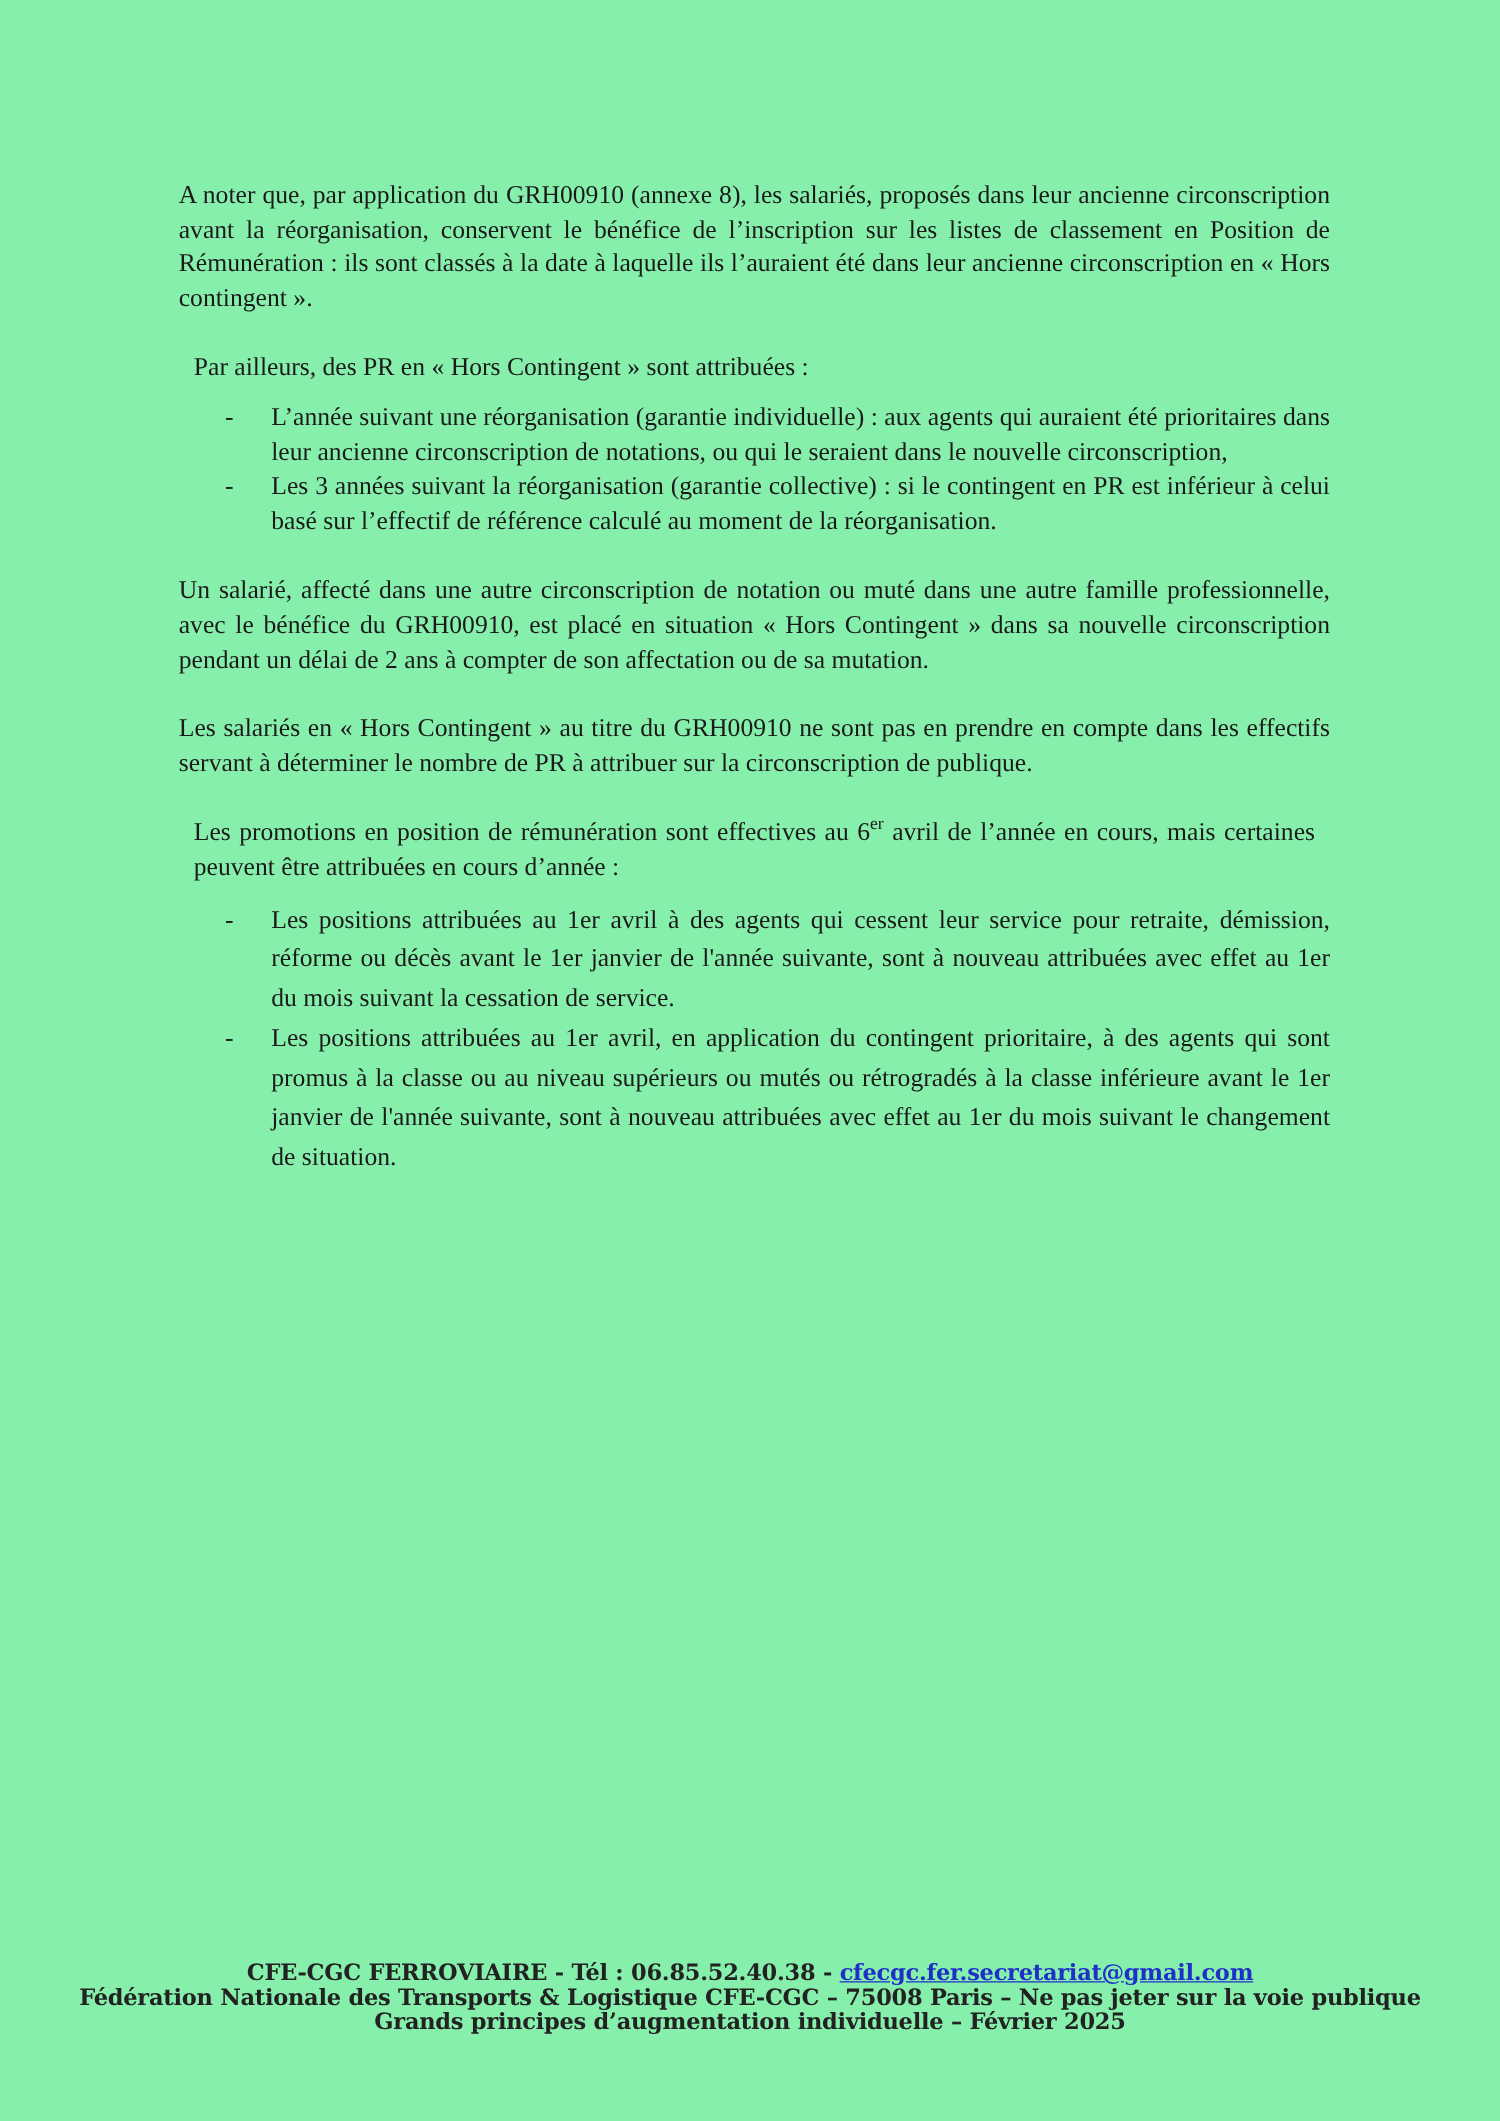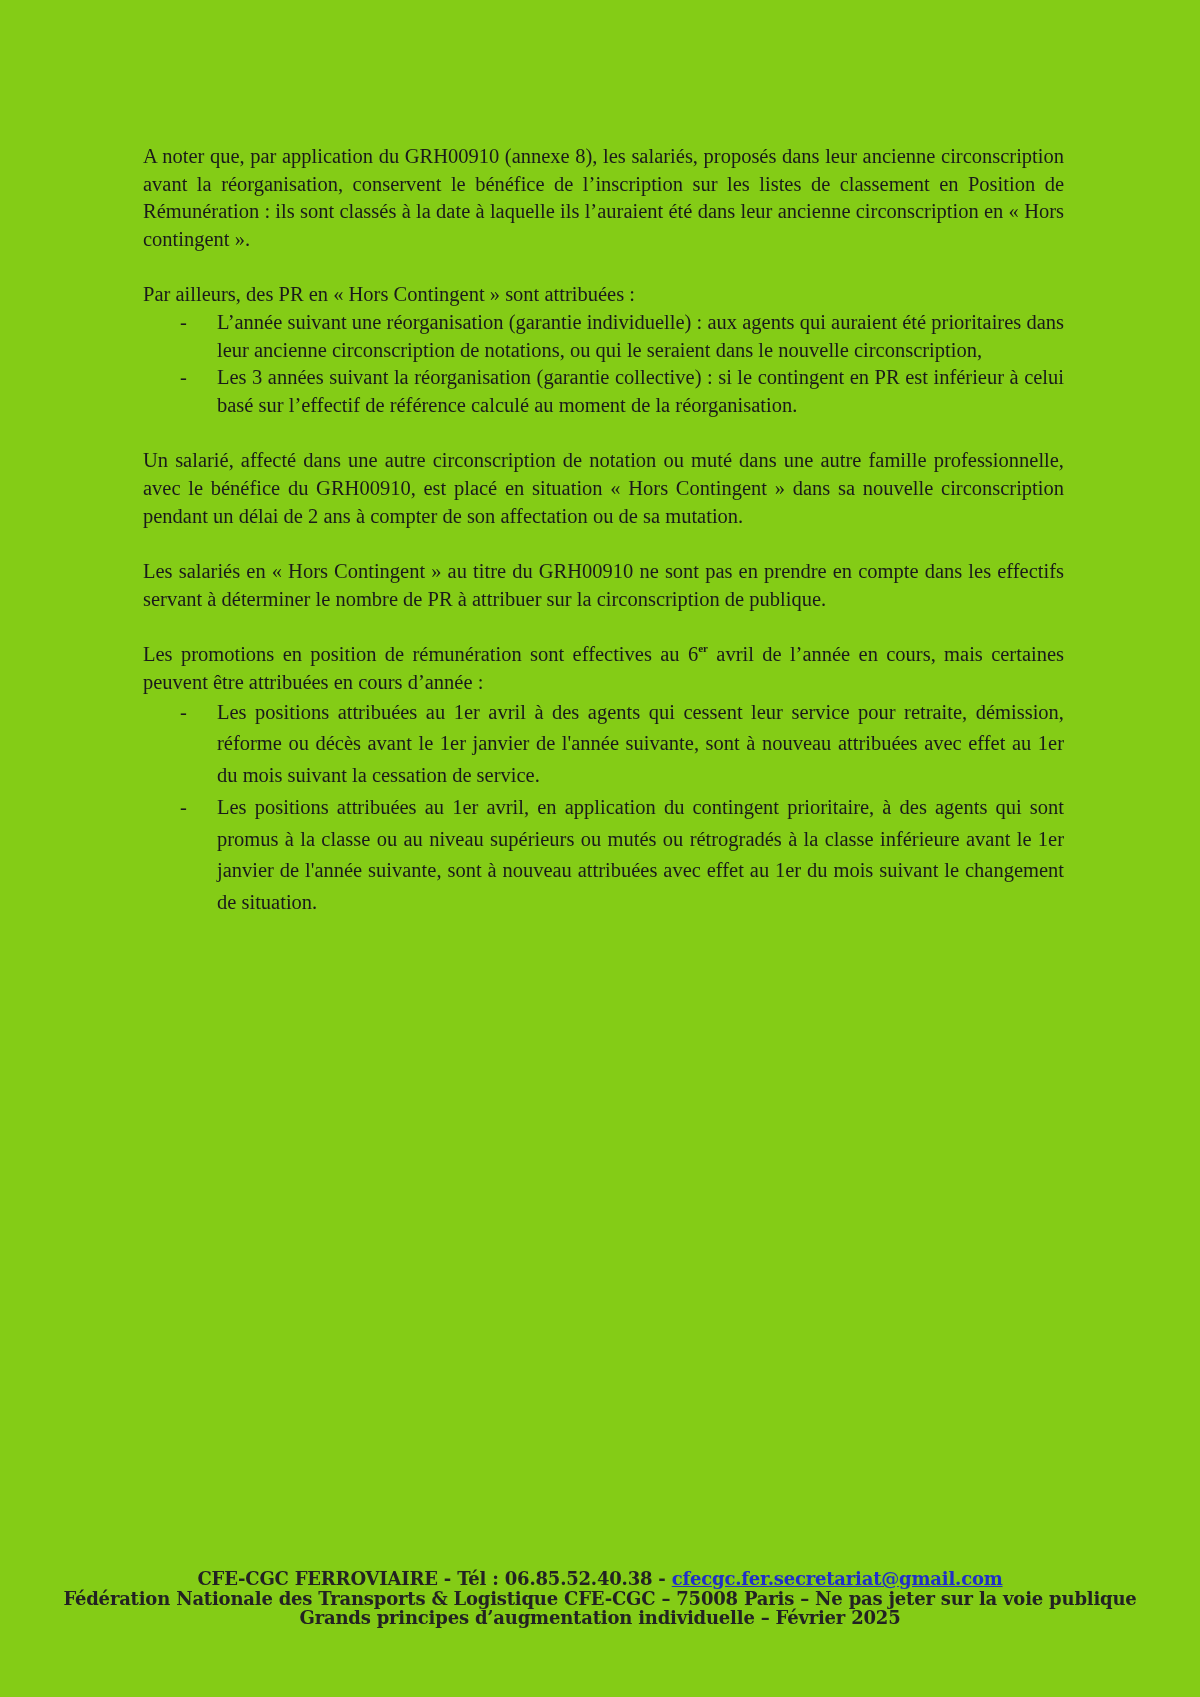--- a/index.html
+++ b/index.html
@@ -1,32 +1,32 @@
 <!DOCTYPE html>
 <html><head>
   <meta charset="utf-8">
   <style>
     html, body { margin: 0; padding: 0; background: #ffffff; }
     body { width: 1200px; height: 1697px; position: relative; overflow: hidden; }
     .page {
-      position: absolute; left: 0; top: 0; width: 1200px; height: 1697px; background: #84cc16;
+      position: absolute; left: 0; top: 0; width: 1200px; height: 1697px; background: #86efac;
       color: #1a1a1a;
       font-family: "Liberation Serif", "DejaVu Serif", serif;
     }
     .body-text {
       position: absolute; left: 143px; top: 143px; width: 921px;
       font-size: 20.5px; line-height: 27.6px;
     }
     .para { margin: 0 0 28px 0; text-align: justify; }
-    .intro { margin: 0; }
+    .intro { margin: 12px; }
     ul.dash { list-style: none; margin: 0 0 28px 0; padding: 0; }
     ul.dash li { position: relative; padding-left: 74px; text-align: justify; }
     ul.dash li .dash-mark { position: absolute; left: 37px; top: 0; }
     ul.dash.loose li { line-height: 31.8px; }
-    sup { font-size: 11px; line-height: 0; vertical-align: 9px; font-weight: bold; }
+    sup { font-size: 14px; line-height: 0; vertical-align: 9px; }
     .footer {
       position: absolute; left: 0; width: 1200px; top: 1569px;
       text-align: center; font-family: "DejaVu Serif", "Liberation Serif", serif;
       font-size: 18px; line-height: 19.5px; font-weight: bold; color: #222;
       letter-spacing: -0.2px;
     }
     .footer a { color: #1f2fc8; text-decoration: underline; font-weight: bold; }
   </style>
 </head>
 <body>

